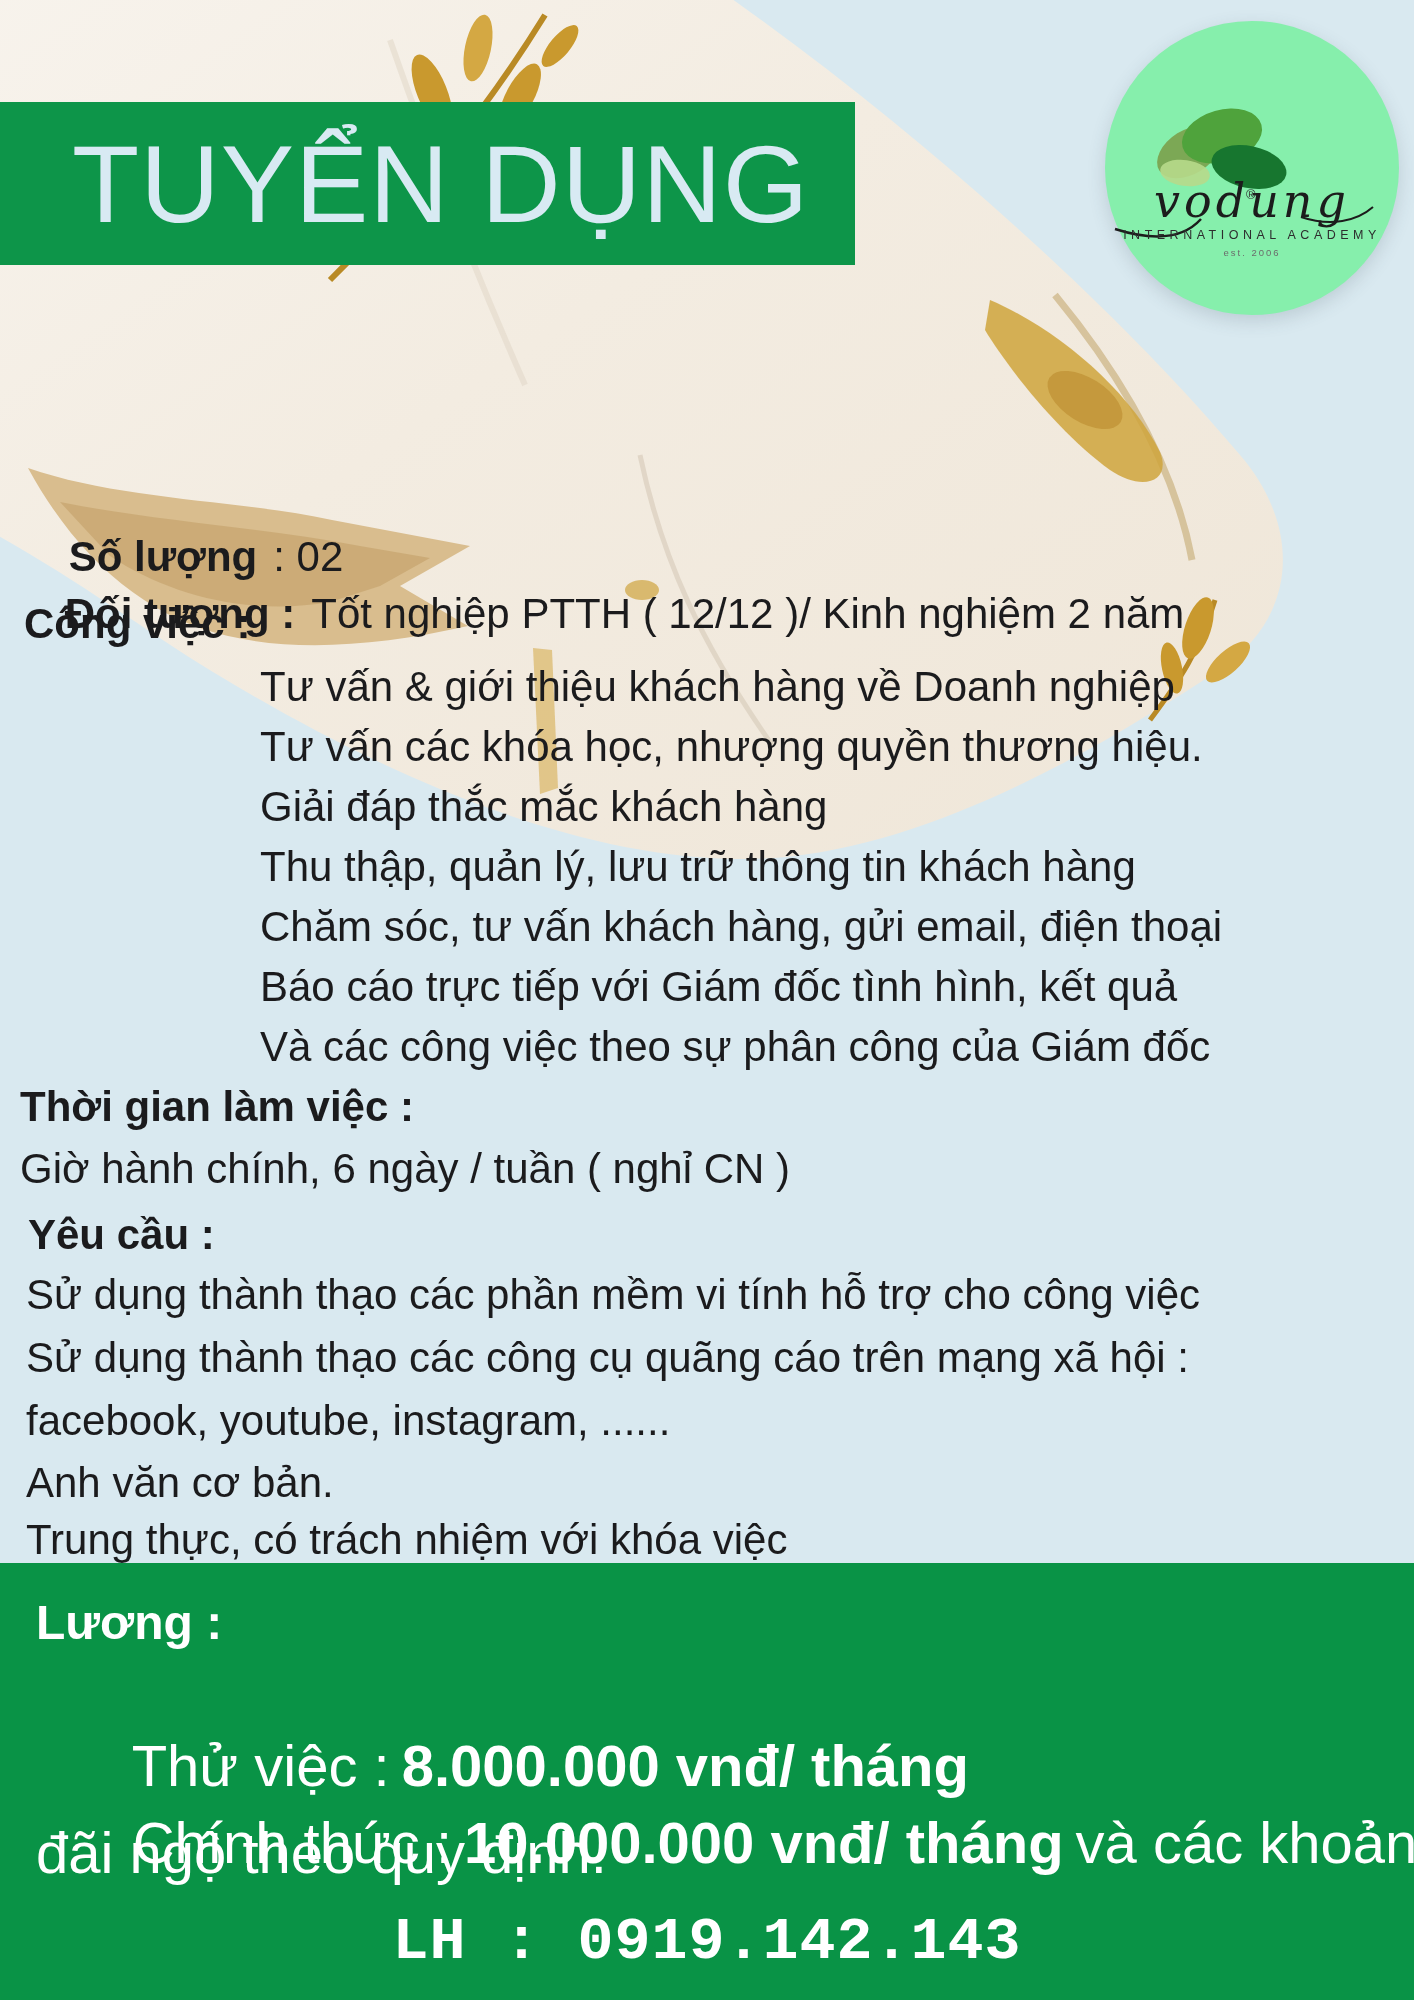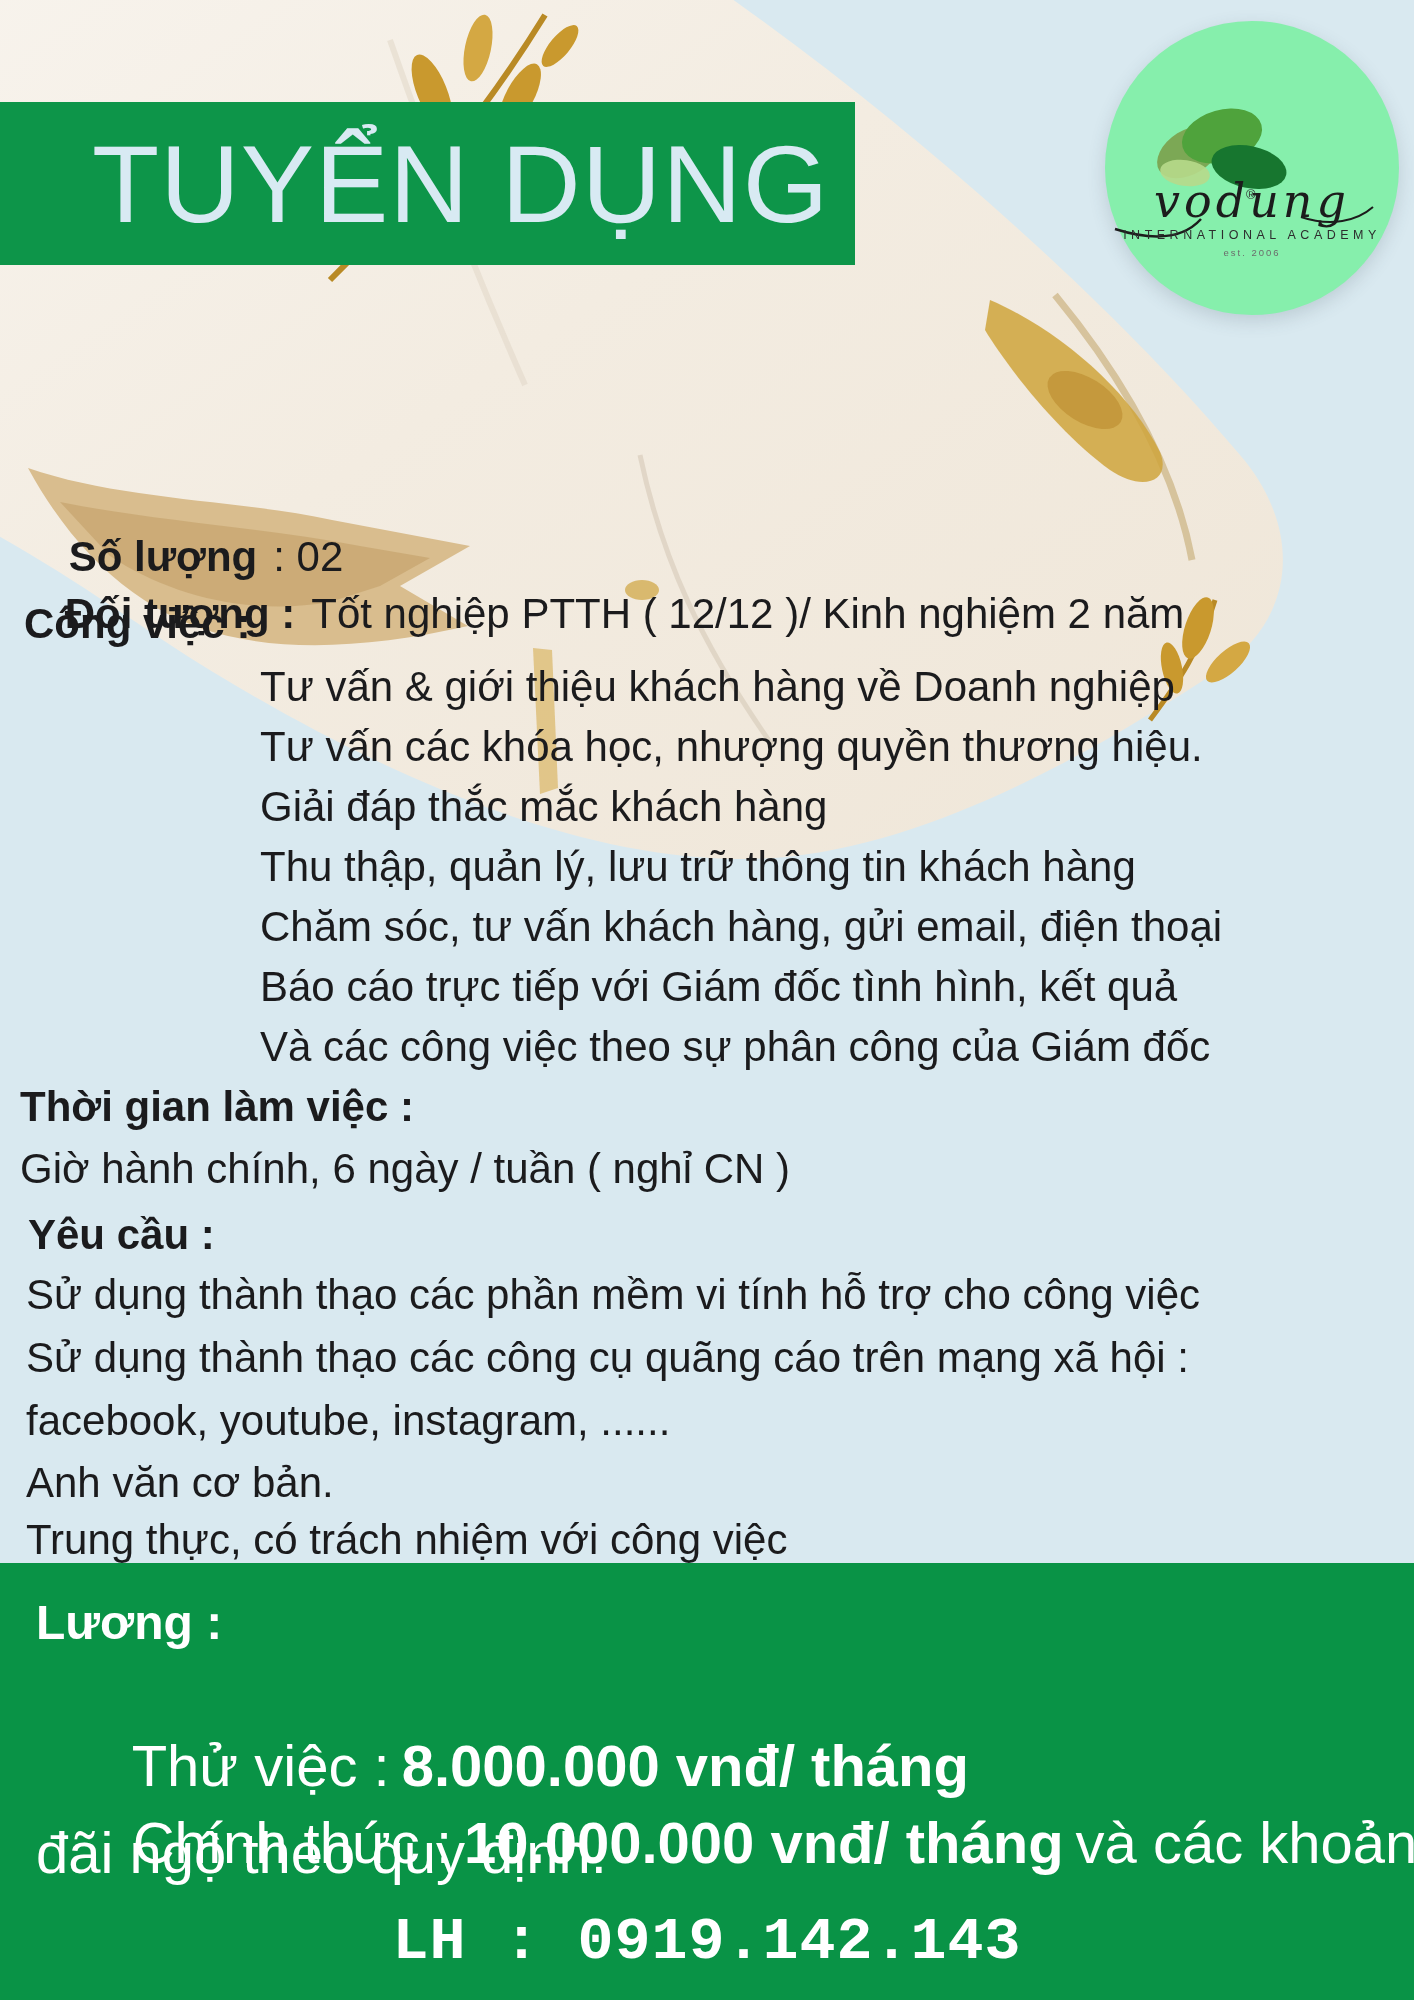--- a/index.html
+++ b/index.html
@@ -9,21 +9,21 @@
     font-family:"Liberation Sans","DejaVu Sans",sans-serif;
     color:#1B1B1D;
   }
   .bg{position:absolute; inset:0; width:1414px; height:2000px;}
 
   
   .band{position:absolute; left:0; background:#0D9549; display:flex; align-items:center;}
   .band-1{top:102px; width:855px; height:163px;}
   .band-2{top:290px; width:1023px; height:166px;}
   .band-title{color:#D8EAF3; line-height:1; white-space:pre;}
-  .band-1 .band-title{font-size:110px; padding-left:92px; letter-spacing:1px;}
+  .band-1 .band-title{font-size:110px; padding-left:72px; letter-spacing:1px;}
   .band-2 .band-title{font-size:118px; padding-left:50px;}
 
   
   .logo{
     position:absolute; left:1105px; top:21px; width:294px; height:294px;
     background:#86efac; border-radius:50%;
     box-shadow:0 6px 18px rgba(60,80,90,.18);
   }
   .logo svg{position:absolute; inset:0;}
   .logo .brand{
@@ -148,21 +148,21 @@
   <div class="line" style="left:260px; top:1022px;">Và các công việc theo sự phân công của Giám đốc</div>
 
   <div class="line b" style="left:20px; top:1082px;">Thời gian làm việc :</div>
   <div class="line" style="left:20px; top:1144px;">Giờ hành chính, 6 ngày / tuần ( nghỉ CN )</div>
 
   <div class="line b" style="left:28px; top:1210px;">Yêu cầu :</div>
   <div class="line" style="left:26px; top:1270px;">Sử dụng thành thạo các phần mềm vi tính hỗ trợ cho công việc</div>
   <div class="line" style="left:26px; top:1333px;">Sử dụng thành thạo các công cụ quãng cáo trên mạng xã hội :</div>
   <div class="line" style="left:26px; top:1396px;">facebook, youtube, instagram, ......</div>
   <div class="line" style="left:26px; top:1458px;">Anh văn cơ bản.</div>
-  <div class="line" style="left:26px; top:1515px;">Trung thực, có trách nhiệm với công việc</div>
+  <div class="line" style="left:26px; top:1515px;">Trung thực, có trách nhiệm với khóa việc</div>
 
   <div class="salary-box">
     <div class="sal-line b" style="top:32px; font-size:48px;">Lương :</div>
     <div class="sal-line" style="top:103px;">
       <span>Thử việc :</span><span class="sal-val">8.000.000 vnđ/ tháng</span>
     </div>
     <div class="sal-line" style="top:180px;">
       <span>Chính thức :</span><span class="sal-val">10.000.000 vnđ/ tháng</span><span class="sal-suf">và các khoản</span>
     </div>
     <div class="sal-line" style="top:257px;">đãi ngộ theo quy định.</div>

